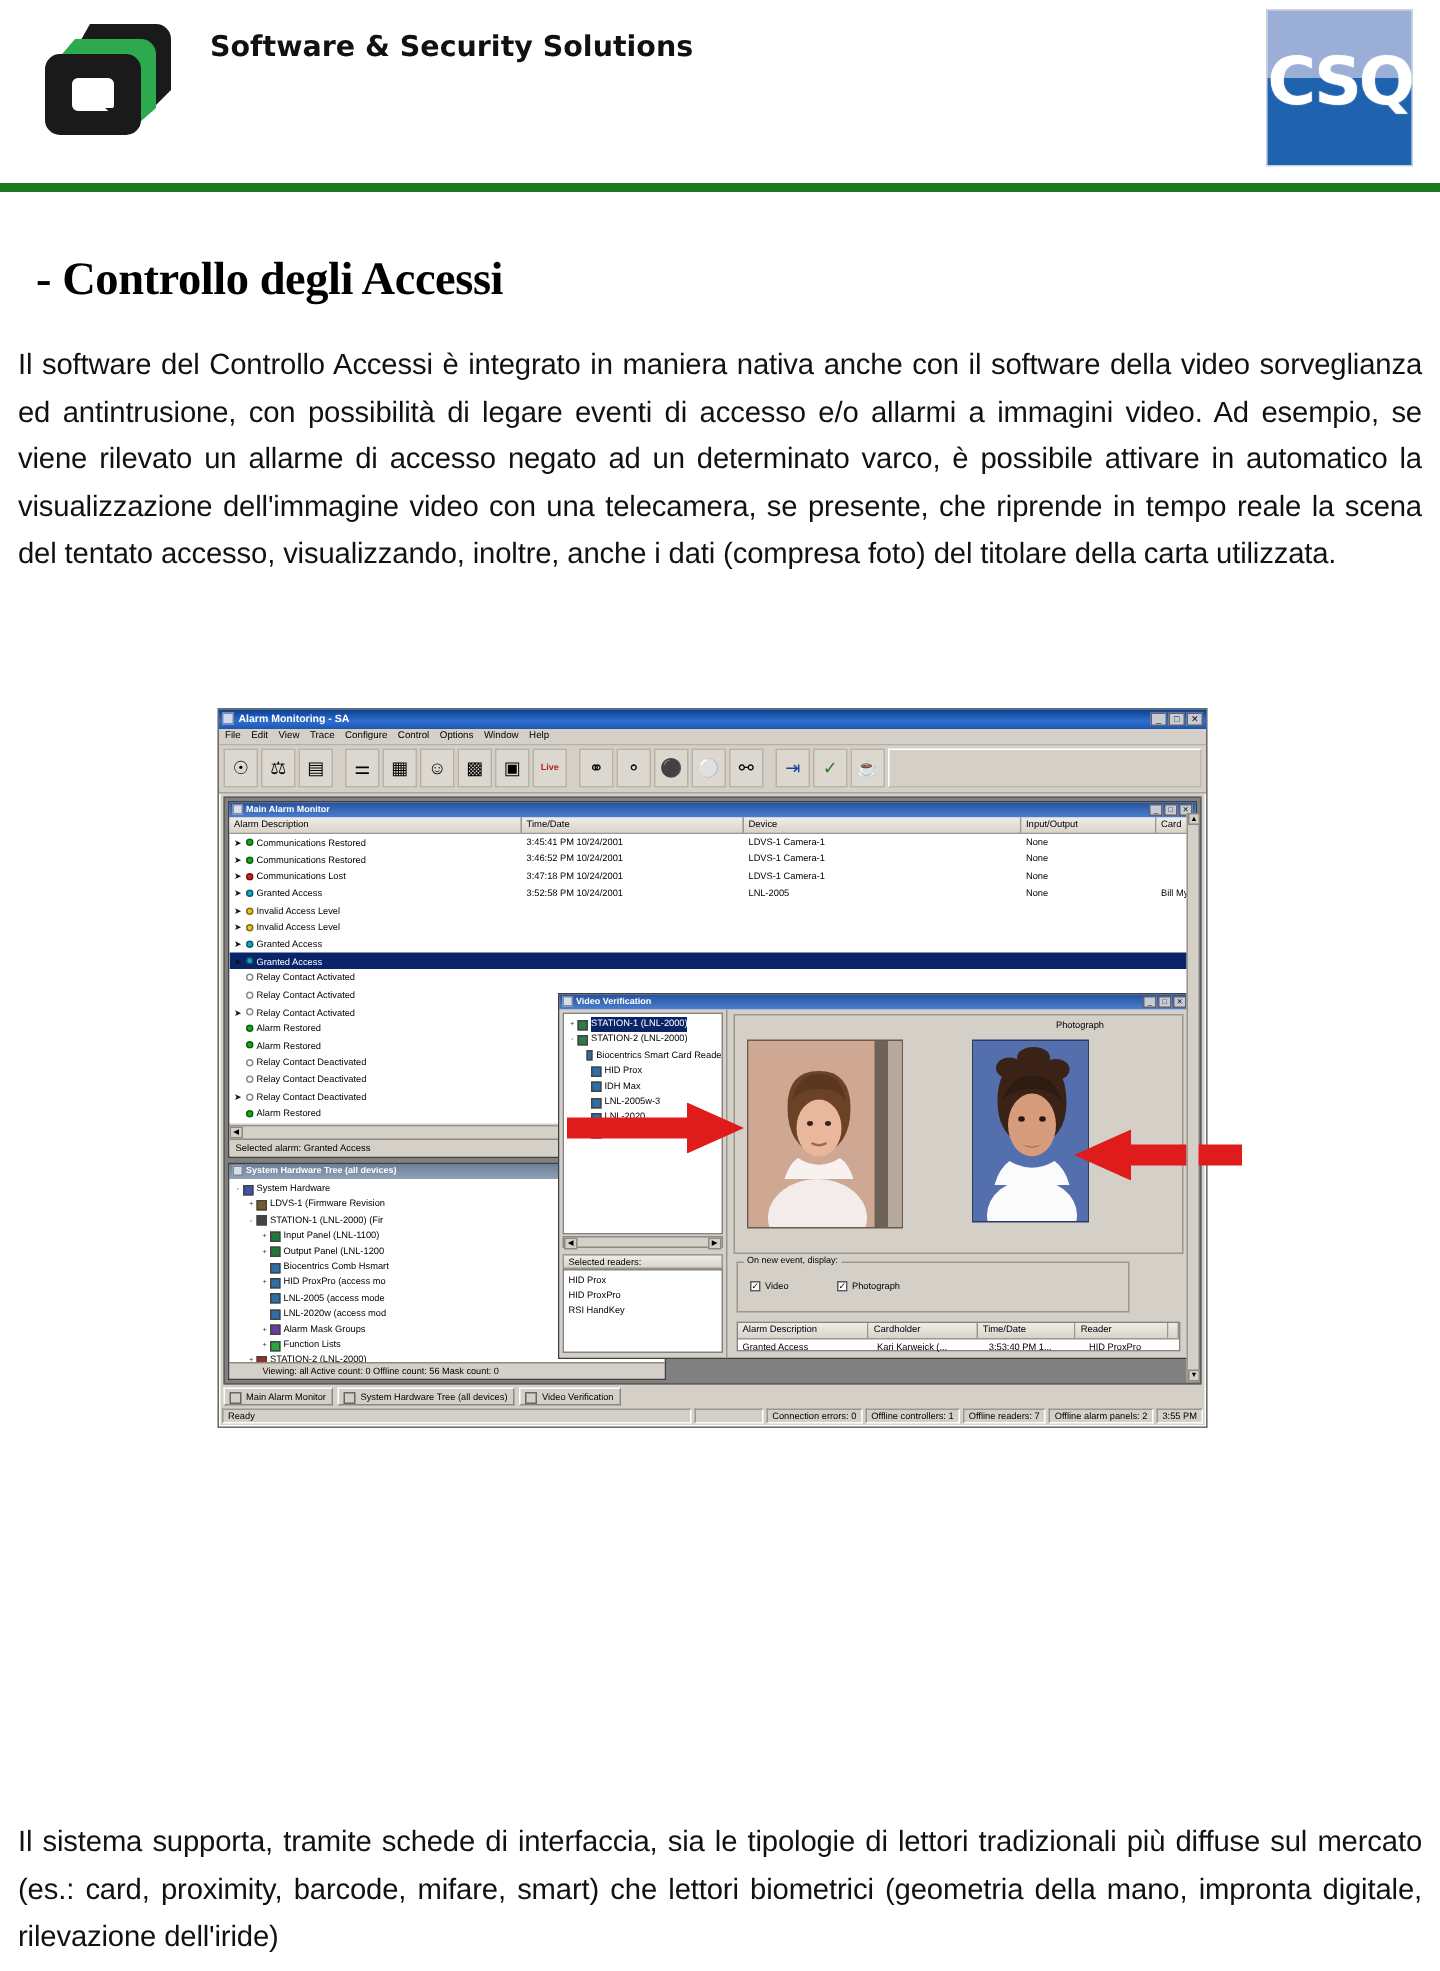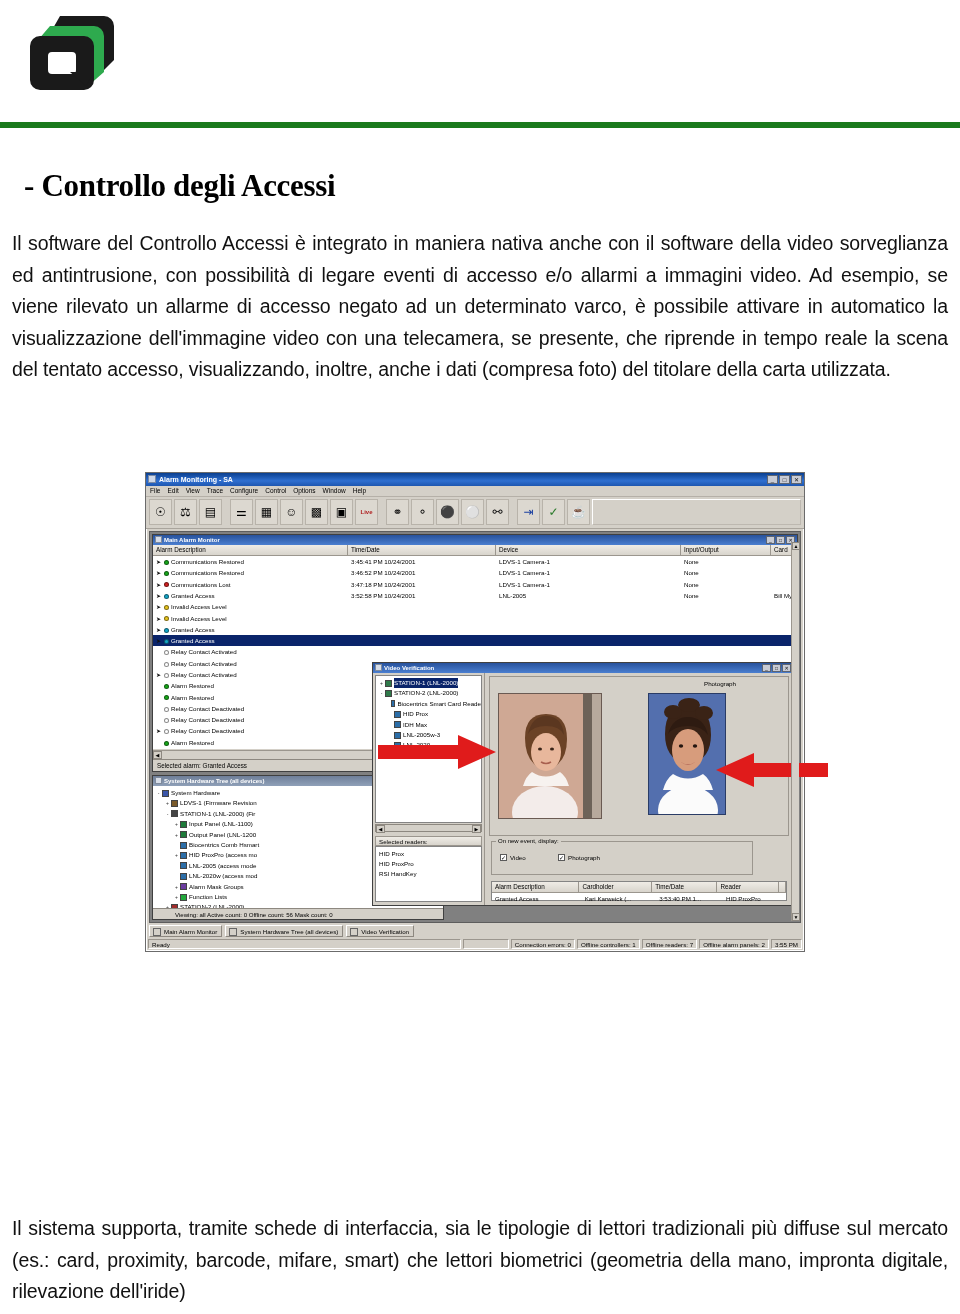--- a/index.html
+++ b/index.html
@@ -224,22 +224,28 @@
 
   <svg class="logo-mark" viewBox="0 0 96 92">
     <path d="M30 4 h44 a10 10 0 0 1 10 10 v34 l-16 16 v-40 a6 6 0 0 0 -6 -6 h-40 z" fill="#1a1a1a"></path>
     <path d="M20 14 h44 a10 10 0 0 1 10 10 v36 l-16 14 v-40 a6 6 0 0 0 -6 -6 h-44 z" fill="#2eaa4e"></path>
     <path d="M10 24 h44 a10 10 0 0 1 10 10 v34 a10 10 0 0 1 -10 10 h-44 a10 10 0 0 1 -10 -10 v-34 a10 10 0 0 1 10 -10 z
              M22 40 h20 a4 4 0 0 1 4 4 v14 a4 4 0 0 1 -4 4 h-20 a4 4 0 0 1 -4 -4 v-14 a4 4 0 0 1 4 -4 z" fill="#1a1a1a" fill-rule="evenodd"></path>
     <path d="M40 60 l24 0 l-8 14 z" fill="#1a1a1a"></path>
   </svg>
 
   <div class="logo-text">
+    <div class="logo-sub">Software &amp; Security Solutions</div>
   </div>
 
+  <div class="csq">
+    <div class="csq-top"></div>
+    <div class="csq-bot"></div>
+    <div class="csq-label">CSQ</div>
+  </div>
 </div>
 <div class="rule-green"></div>
 
 <div class="doc">
   <h1 class="doc-title">- Controllo degli Accessi</h1>
   <p class="para">Il software del Controllo Accessi è integrato in maniera nativa anche con il software della video sorveglianza ed antintrusione, con possibilità di legare eventi di accesso e/o allarmi a immagini video. Ad esempio, se viene rilevato un allarme di accesso negato ad un determinato varco, è possibile attivare in automatico la visualizzazione dell'immagine video con una telecamera, se presente, che riprende in tempo reale la scena del tentato accesso, visualizzando, inoltre, anche i dati (compresa foto) del titolare della carta utilizzata.</p>
 </div>
 
 <div class="shot-wrap">
 <div class="app">

